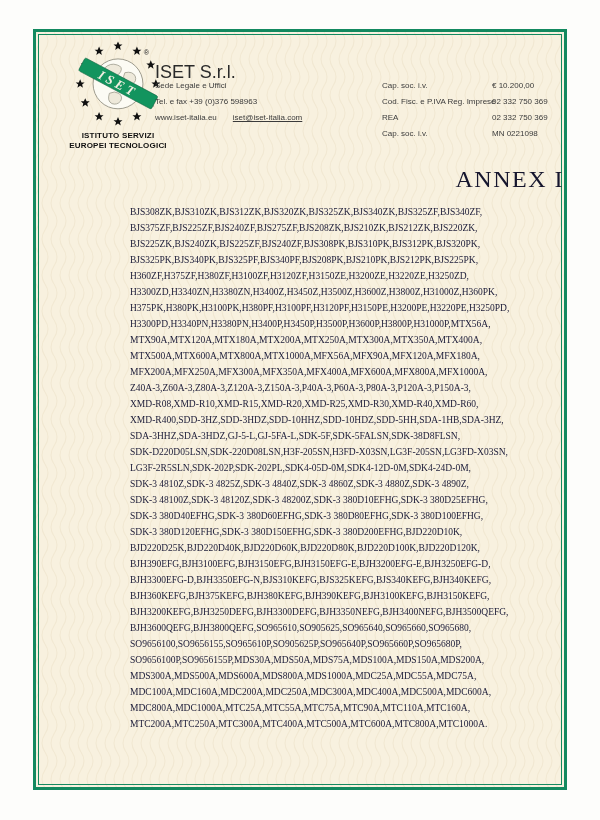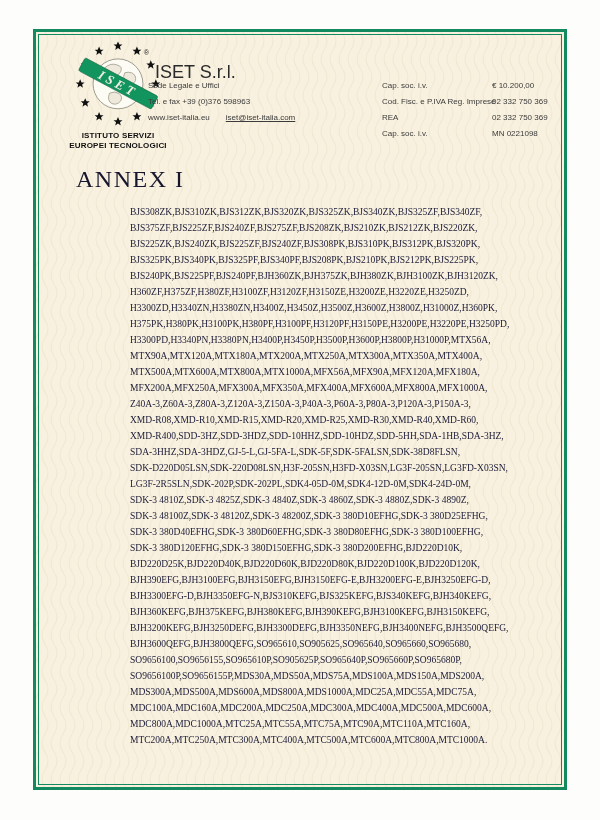--- a/index.html
+++ b/index.html
@@ -24,31 +24,31 @@
 
   .logo-block { position:absolute; left:16px; top:8px; width:132px; text-align:center; }
   .logo-block svg.logo { width:86px; height:86px; display:block; margin:0 auto; }
   .org-name {
     margin-top:5px; font-size:8px; font-weight:bold; color:#101010;
     line-height:10px; letter-spacing:.2px;
   }
 
   .company-name { position:absolute; left:119px; top:18px; font-size:18px; color:#2a2a2a;margin-top:12px; }
 
-  .info-left  { position:absolute; left:112px; top:46px; width:200px; font-size:8px; color:#3b3b3b; }
+  .info-left  { position:absolute; left:119px; top:46px; width:200px; font-size:8px; color:#3b3b3b; }
   .info-left .row { height:16px; line-height:16px; white-space:nowrap; }
   .email-link { text-decoration:underline; margin-left:16px; color:#3b3b3b; }
 
   .info-right { position:absolute; left:314px; top:46px; width:210px; font-size:8px; color:#3b3b3b;margin-left:32px; }
   .info-right .row { display:flex; height:16px; line-height:16px; white-space:nowrap; }
   .info-right .label { width:110px; flex:none; }
   .info-right .value { flex:1; }
 
   .annex-title {
-    position:absolute; left:40px; right:0; top:134px; text-align:left;
+    position:absolute; left:40px; right:0; top:134px; text-align:right;
     font-family:"Liberation Serif", serif; font-size:24px; letter-spacing:1.5px; color:#16162e;
   }
 
   .model-list {
     position:absolute; left:94px; top:172px; width:380px;
     font-family:"Liberation Serif", serif; font-size:9.5px; line-height:16px;
     color:#20203c; text-align:left;
   }
   .model-line { white-space:nowrap; }
 </style>
@@ -139,21 +139,20 @@
         </div>
         </div>
 
       <div class="annex-title">ANNEX I</div>
 
       <div class="model-list">
           <div class="model-line">BJS308ZK,BJS310ZK,BJS312ZK,BJS320ZK,BJS325ZK,BJS340ZK,BJS325ZF,BJS340ZF,</div>
           <div class="model-line">BJS375ZF,BJS225ZF,BJS240ZF,BJS275ZF,BJS208ZK,BJS210ZK,BJS212ZK,BJS220ZK,</div>
           <div class="model-line">BJS225ZK,BJS240ZK,BJS225ZF,BJS240ZF,BJS308PK,BJS310PK,BJS312PK,BJS320PK,</div>
           <div class="model-line">BJS325PK,BJS340PK,BJS325PF,BJS340PF,BJS208PK,BJS210PK,BJS212PK,BJS225PK,</div>
-          <div class="model-line">BJS240PK,BJS225PF,BJS240PF,BJH360ZK,BJH375ZK,BJH380ZK,BJH3100ZK,BJH3120ZK,</div>
           <div class="model-line">H360ZF,H375ZF,H380ZF,H3100ZF,H3120ZF,H3150ZE,H3200ZE,H3220ZE,H3250ZD,</div>
           <div class="model-line">H3300ZD,H3340ZN,H3380ZN,H3400Z,H3450Z,H3500Z,H3600Z,H3800Z,H31000Z,H360PK,</div>
           <div class="model-line">H375PK,H380PK,H3100PK,H380PF,H3100PF,H3120PF,H3150PE,H3200PE,H3220PE,H3250PD,</div>
           <div class="model-line">H3300PD,H3340PN,H3380PN,H3400P,H3450P,H3500P,H3600P,H3800P,H31000P,MTX56A,</div>
           <div class="model-line">MTX90A,MTX120A,MTX180A,MTX200A,MTX250A,MTX300A,MTX350A,MTX400A,</div>
           <div class="model-line">MTX500A,MTX600A,MTX800A,MTX1000A,MFX56A,MFX90A,MFX120A,MFX180A,</div>
           <div class="model-line">MFX200A,MFX250A,MFX300A,MFX350A,MFX400A,MFX600A,MFX800A,MFX1000A,</div>
           <div class="model-line">Z40A-3,Z60A-3,Z80A-3,Z120A-3,Z150A-3,P40A-3,P60A-3,P80A-3,P120A-3,P150A-3,</div>
           <div class="model-line">XMD-R08,XMD-R10,XMD-R15,XMD-R20,XMD-R25,XMD-R30,XMD-R40,XMD-R60,</div>
           <div class="model-line">XMD-R400,SDD-3HZ,SDD-3HDZ,SDD-10HHZ,SDD-10HDZ,SDD-5HH,SDA-1HB,SDA-3HZ,</div>

